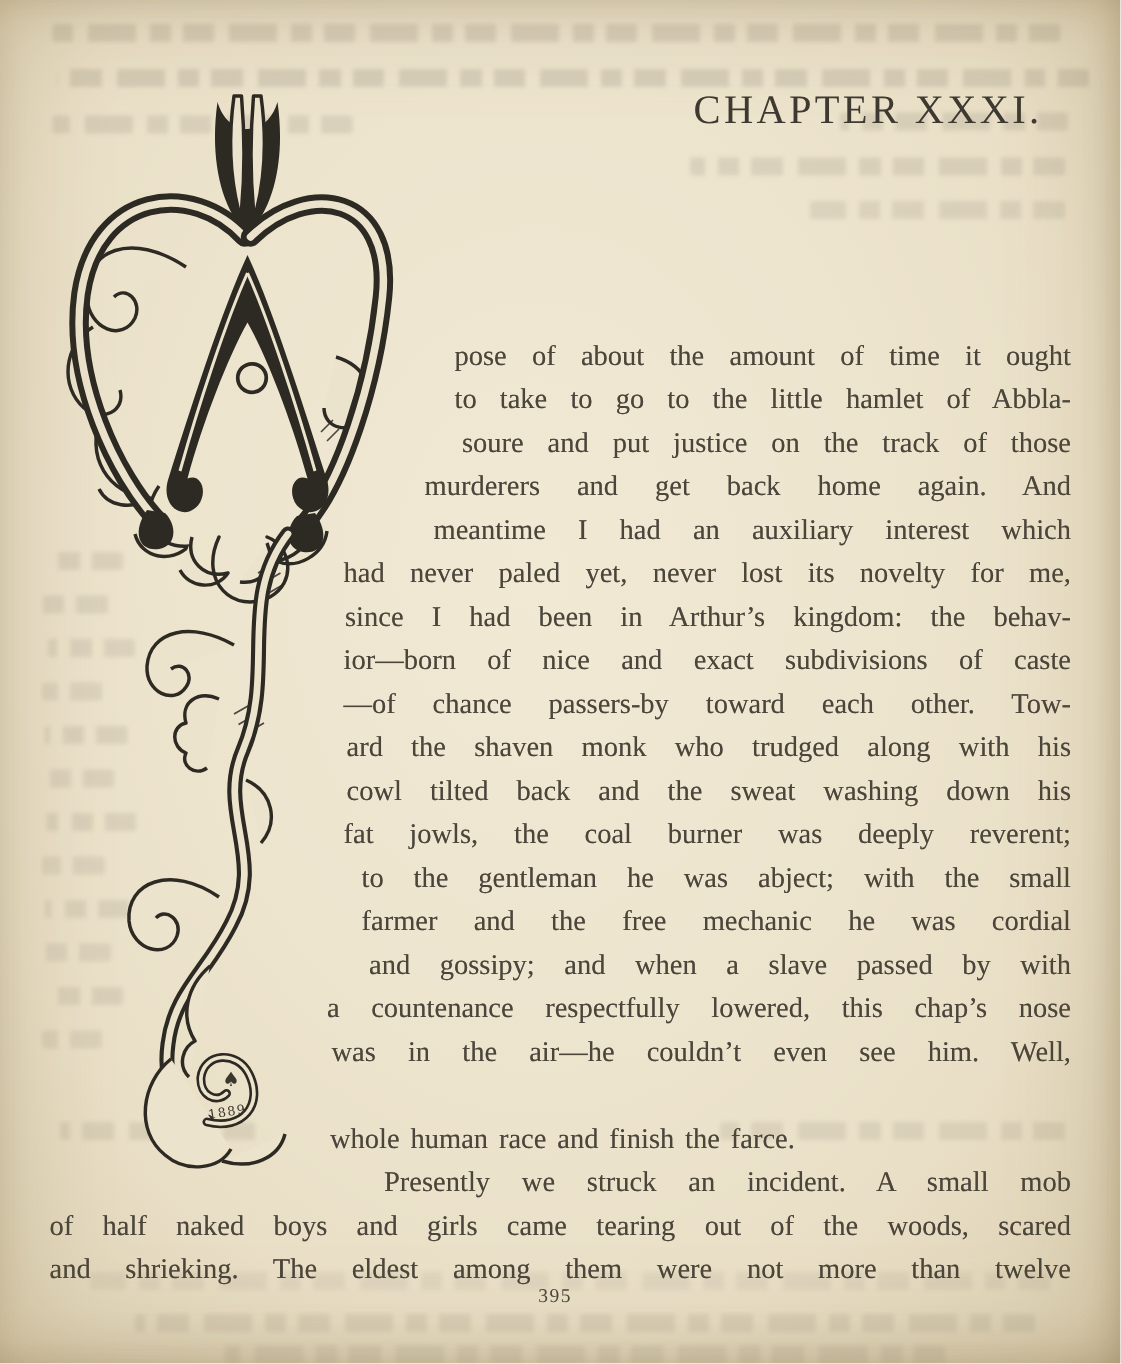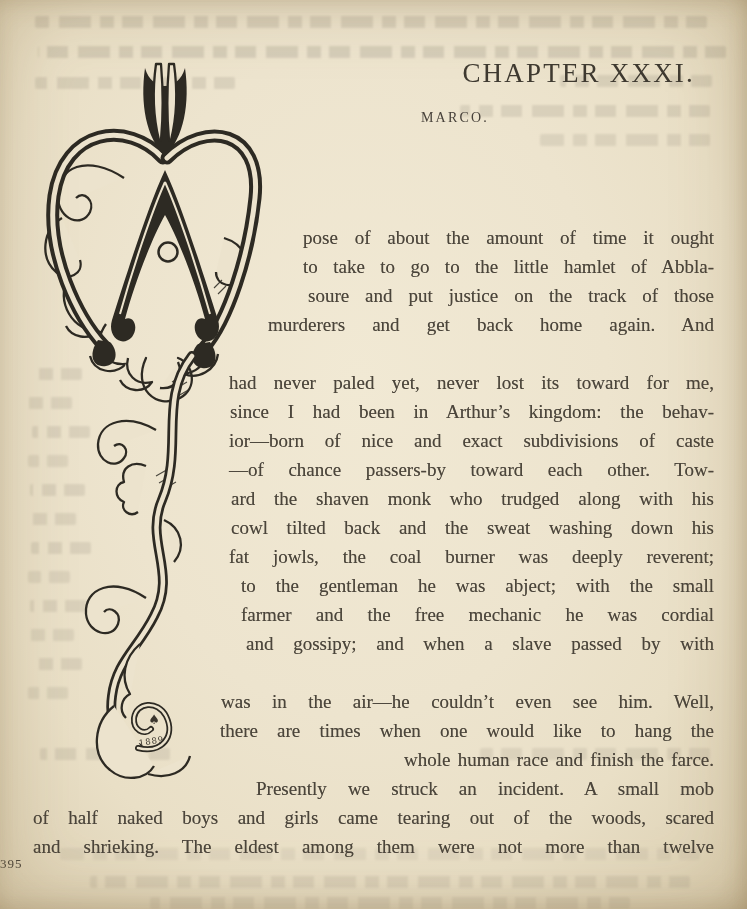--- a/index.html
+++ b/index.html
@@ -29,23 +29,23 @@
     text-align:center;font-size:14px;letter-spacing:2.2px;
     color:#47413a;white-space:nowrap;
   }
   .bl{
     position:absolute;right:33px;height:29px;line-height:29px;
     font-size:19px;color:#4b453b;
     text-align:justify;text-align-last:justify;
     text-shadow:0 0 .4px rgba(75,69,59,.55);
     white-space:nowrap;  
   }
-  .bl.pe{text-align:right;text-align-last:auto;word-spacing:2.5px;white-space:nowrap;}
+  .bl.pe{text-align:left;text-align-last:auto;word-spacing:2.5px;white-space:nowrap;}
   .pagenum{
-    position:absolute;left:0;top:856px;width:740px;
+    position:absolute;left:0;top:856px;width:740px;text-align:center;
     font-size:13px;letter-spacing:1px;color:#4b453b;
   }
   .ghost{
     position:absolute;height:12px;border-radius:2px;
     filter:blur(1.3px);transform:scaleX(-1);
     background:repeating-linear-gradient(90deg,
       #857e6e 0 21px, transparent 21px 29px,
       #857e6e 29px 43px, transparent 43px 52px,
       #857e6e 52px 84px, transparent 84px 94px);
     pointer-events:none;
@@ -136,38 +136,38 @@
     <path class="f" d="M120,716 C140,722 158,714 162,698"></path>
 
     <path d="M110,690 C134,696 148,678 138,658 C130,642 108,644 106,660 C105,672 116,678 123,671" stroke="#2d2a23" stroke-width="6" fill="none" stroke-linecap="round"></path>
     <path d="M110,690 C134,696 148,678 138,658 C130,642 108,644 106,660 C105,672 116,678 123,671" stroke="#ece3cd" stroke-width="2.5" fill="none" stroke-linecap="round"></path>
 
     <text x="126" y="666" font-size="13" text-anchor="middle">♠</text>
     <text x="124" y="686" font-size="8.5" letter-spacing="1" text-anchor="middle" transform="rotate(-9 124 686)">1889</text>
   </svg>
 
   <div class="head">CHAPTER XXXI.</div>
-  <div class="subhead">MARCO.</div>
 
   <div class="bl" style="left:303px;top:223px">pose of about the amount of time it ought</div>
   <div class="bl" style="left:303px;top:252px">to take to go to the little hamlet of Abbla-</div>
   <div class="bl" style="left:308px;top:281px">soure and put justice on the track of those</div>
-  <div class="bl" style="left:268px;top:310px">murderers and get back home again. And</div>
-  <div class="bl" style="left:229px;top:368px">had never paled yet, never lost its toward for me,</div>
+  <div class="bl" style="left:283px;top:310px">murderers and get back home again. And</div>
+  <div class="bl" style="left:289px;top:339px">meantime I had an auxiliary interest which</div>
+  <div class="bl" style="left:229px;top:368px">had never paled yet, never lost its novelty for me,</div>
   <div class="bl" style="left:230px;top:397px">since I had been in Arthur’s kingdom: the behav-</div>
   <div class="bl" style="left:229px;top:455px">—of chance passers-by toward each other. Tow-</div>
   <div class="bl" style="left:229px;top:426px">ior—born of nice and exact subdivisions of caste</div>
   <div class="bl" style="left:231px;top:513px">cowl tilted back and the sweat washing down his</div>
   <div class="bl" style="left:231px;top:484px">ard the shaven monk who trudged along with his</div>
   <div class="bl" style="left:229px;top:542px">fat jowls, the coal burner was deeply reverent;</div>
   <div class="bl" style="left:241px;top:600px">farmer and the free mechanic he was cordial</div>
   <div class="bl" style="left:241px;top:571px">to the gentleman he was abject; with the small</div>
   <div class="bl" style="left:246px;top:629px">and gossipy; and when a slave passed by with</div>
+  <div class="bl" style="left:218px;top:658px">a countenance respectfully lowered, this chap’s nose</div>
   <div class="bl" style="left:221px;top:687px">was in the air—he couldn’t even see him. Well,</div>
-  <div class="bl" style="left:220px;top:716px">there are times when one would like to hang the</div>
   <div class="bl pe" style="left:220px;top:745px">whole human race and finish the farce.</div>
   <div class="bl" style="left:256px;top:774px">Presently we struck an incident. A small mob</div>
   <div class="bl" style="left:33px;top:803px">of half naked boys and girls came tearing out of the woods, scared</div>
   <div class="bl" style="left:33px;top:832px">and shrieking. The eldest among them were not more than twelve</div>
 
   <div class="pagenum">395</div>
 
   <div class="vignette"></div>
 </div>
 

